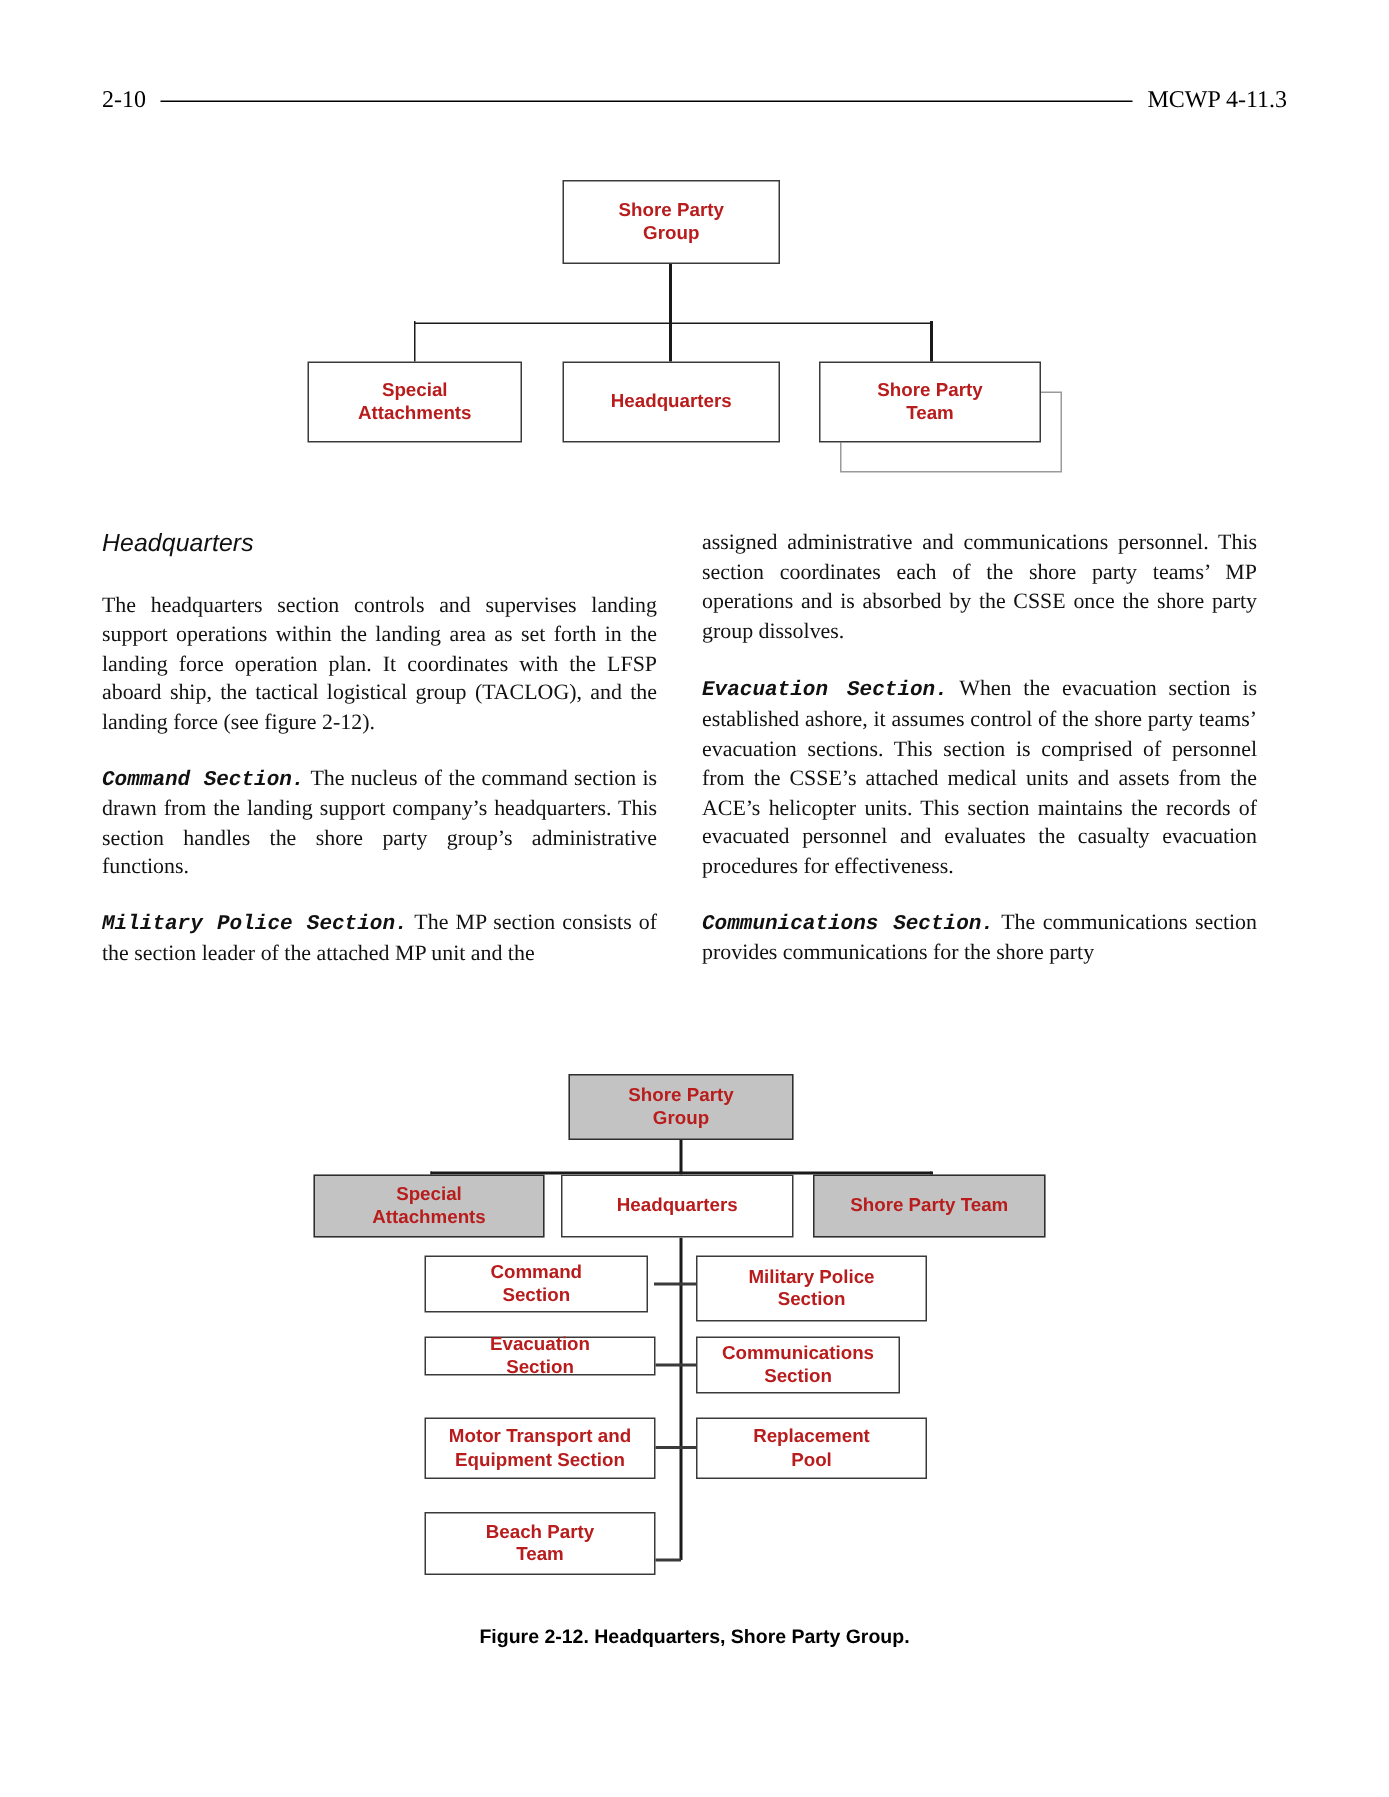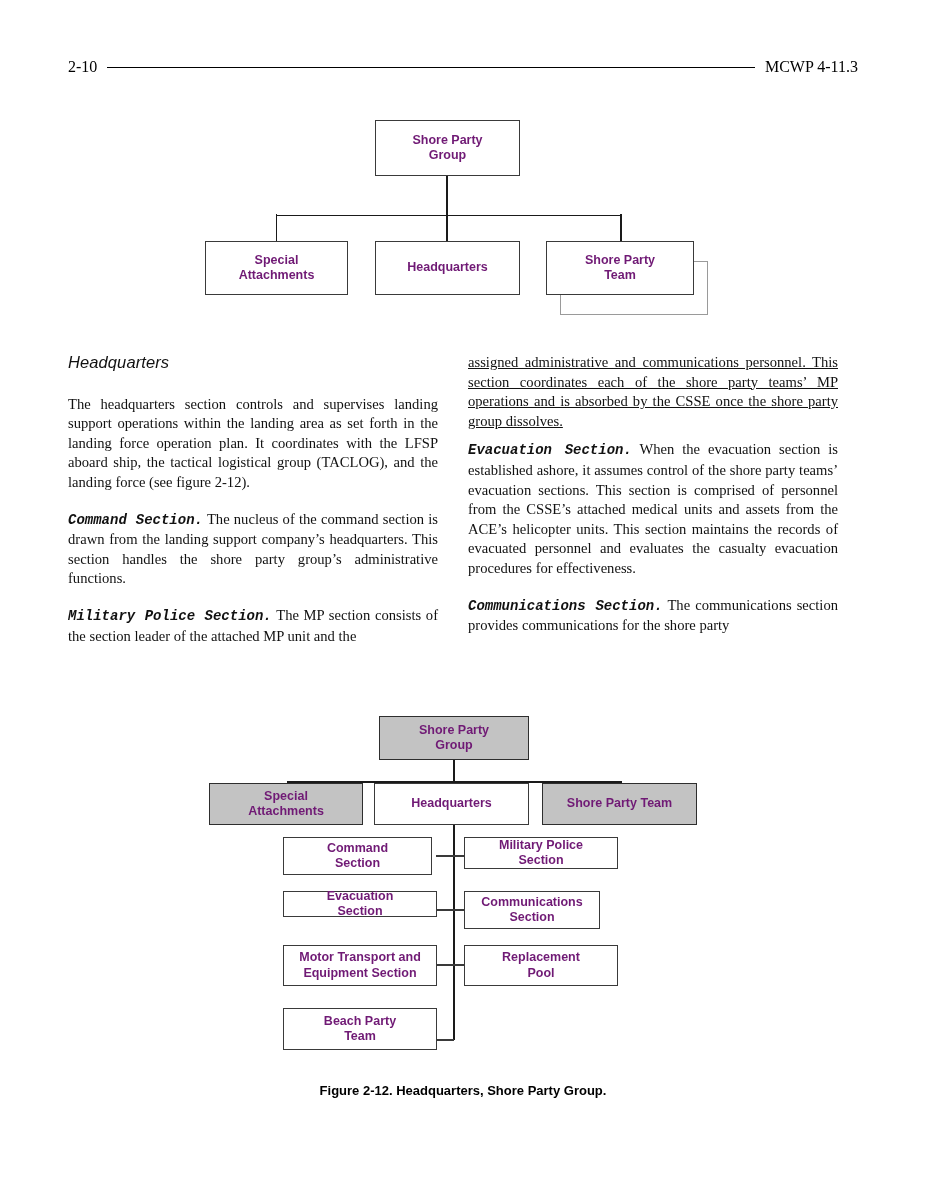--- a/index.html
+++ b/index.html
@@ -44,21 +44,21 @@
     border: 1.2px solid #3a3a3a;
     background: #ffffff;
     font-family: "Liberation Sans", sans-serif;
     font-weight: bold;
     font-size: 12.5px;
     line-height: 1.22;
     text-align: center;
     display: flex;
     align-items: center;
     justify-content: center;
-    color: #701a75;
+    color: #b91c1c;
     white-space: pre-line;
   }
   .node.gray {
     background: #c3c3c3;
     border-color: #2e2e2e;
   }
   .node.shadow {
     border: 1.1px solid #9a9a9a;
     background: #ffffff;
     z-index: 0;
@@ -152,21 +152,21 @@
   <p>The headquarters section controls and supervises landing support operations within the landing area as set forth in the landing force operation plan. It coordinates with the LFSP aboard ship, the tactical logistical group (TACLOG), and the landing force (see figure 2-12).</p>
   <p>
     <span class="runin">Command Section.</span><span> The nucleus of the command section is drawn from the landing support company’s headquarters. This section handles the shore party group’s administrative functions.</span>
   </p>
   <p>
     <span class="runin">Military Police Section.</span><span> The MP section consists of the section leader of the attached MP unit and the</span>
   </p>
 </div>
 
 <div class="col" style="left:468px; top:353px;">
-  <p style="margin-bottom:9px;text-decoration:underline;">assigned administrative and communications personnel. This section coordinates each of the shore party teams’ MP operations and is absorbed by the CSSE once the shore party group dissolves.</p>
+  <p style="margin-bottom:19px;">assigned administrative and communications personnel. This section coordinates each of the shore party teams’ MP operations and is absorbed by the CSSE once the shore party group dissolves.</p>
   <p>
     <span class="runin">Evacuation Section.</span><span> When the evacuation section is established ashore, it assumes control of the shore party teams’ evacuation sections. This section is comprised of personnel from the CSSE’s attached medical units and assets from the ACE’s helicopter units. This section maintains the records of evacuated personnel and evaluates the casualty evacuation procedures for effectiveness.</span>
   </p>
   <p>
     <span class="runin">Communications Section.</span><span> The communications section provides communications for the shore party</span>
   </p>
 </div>
 
 <div class="fig" style="left:0; top:705px; width:926px; height:420px;">
 
@@ -201,21 +201,21 @@
 
   <div class="node front" style="left:283px; top:132px; width:149px; height:38px;">Command
 Section</div>
   <div class="node front" style="left:283px; top:186px; width:154px; height:26px;">Evacuation
 Section</div>
   <div class="node front" style="left:283px; top:240px; width:154px; height:41px;">Motor Transport and
 Equipment Section</div>
   <div class="node front" style="left:283px; top:303px; width:154px; height:42px;">Beach Party
 Team</div>
 
-  <div class="node front" style="left:464px; top:132px; width:154px; height:32px;">Military Police
+  <div class="node front" style="left:464px; top:132px; width:154px; height:44px;">Military Police
 Section</div>
   <div class="node front" style="left:464px; top:186px; width:136px; height:38px;">Communications
 Section</div>
   <div class="node front" style="left:464px; top:240px; width:154px; height:41px;">Replacement
 Pool</div>
 
   <div class="fig-caption" style="top:378px;">Figure 2-12. Headquarters, Shore Party Group.</div>
 </div>
 
 </body></html>

